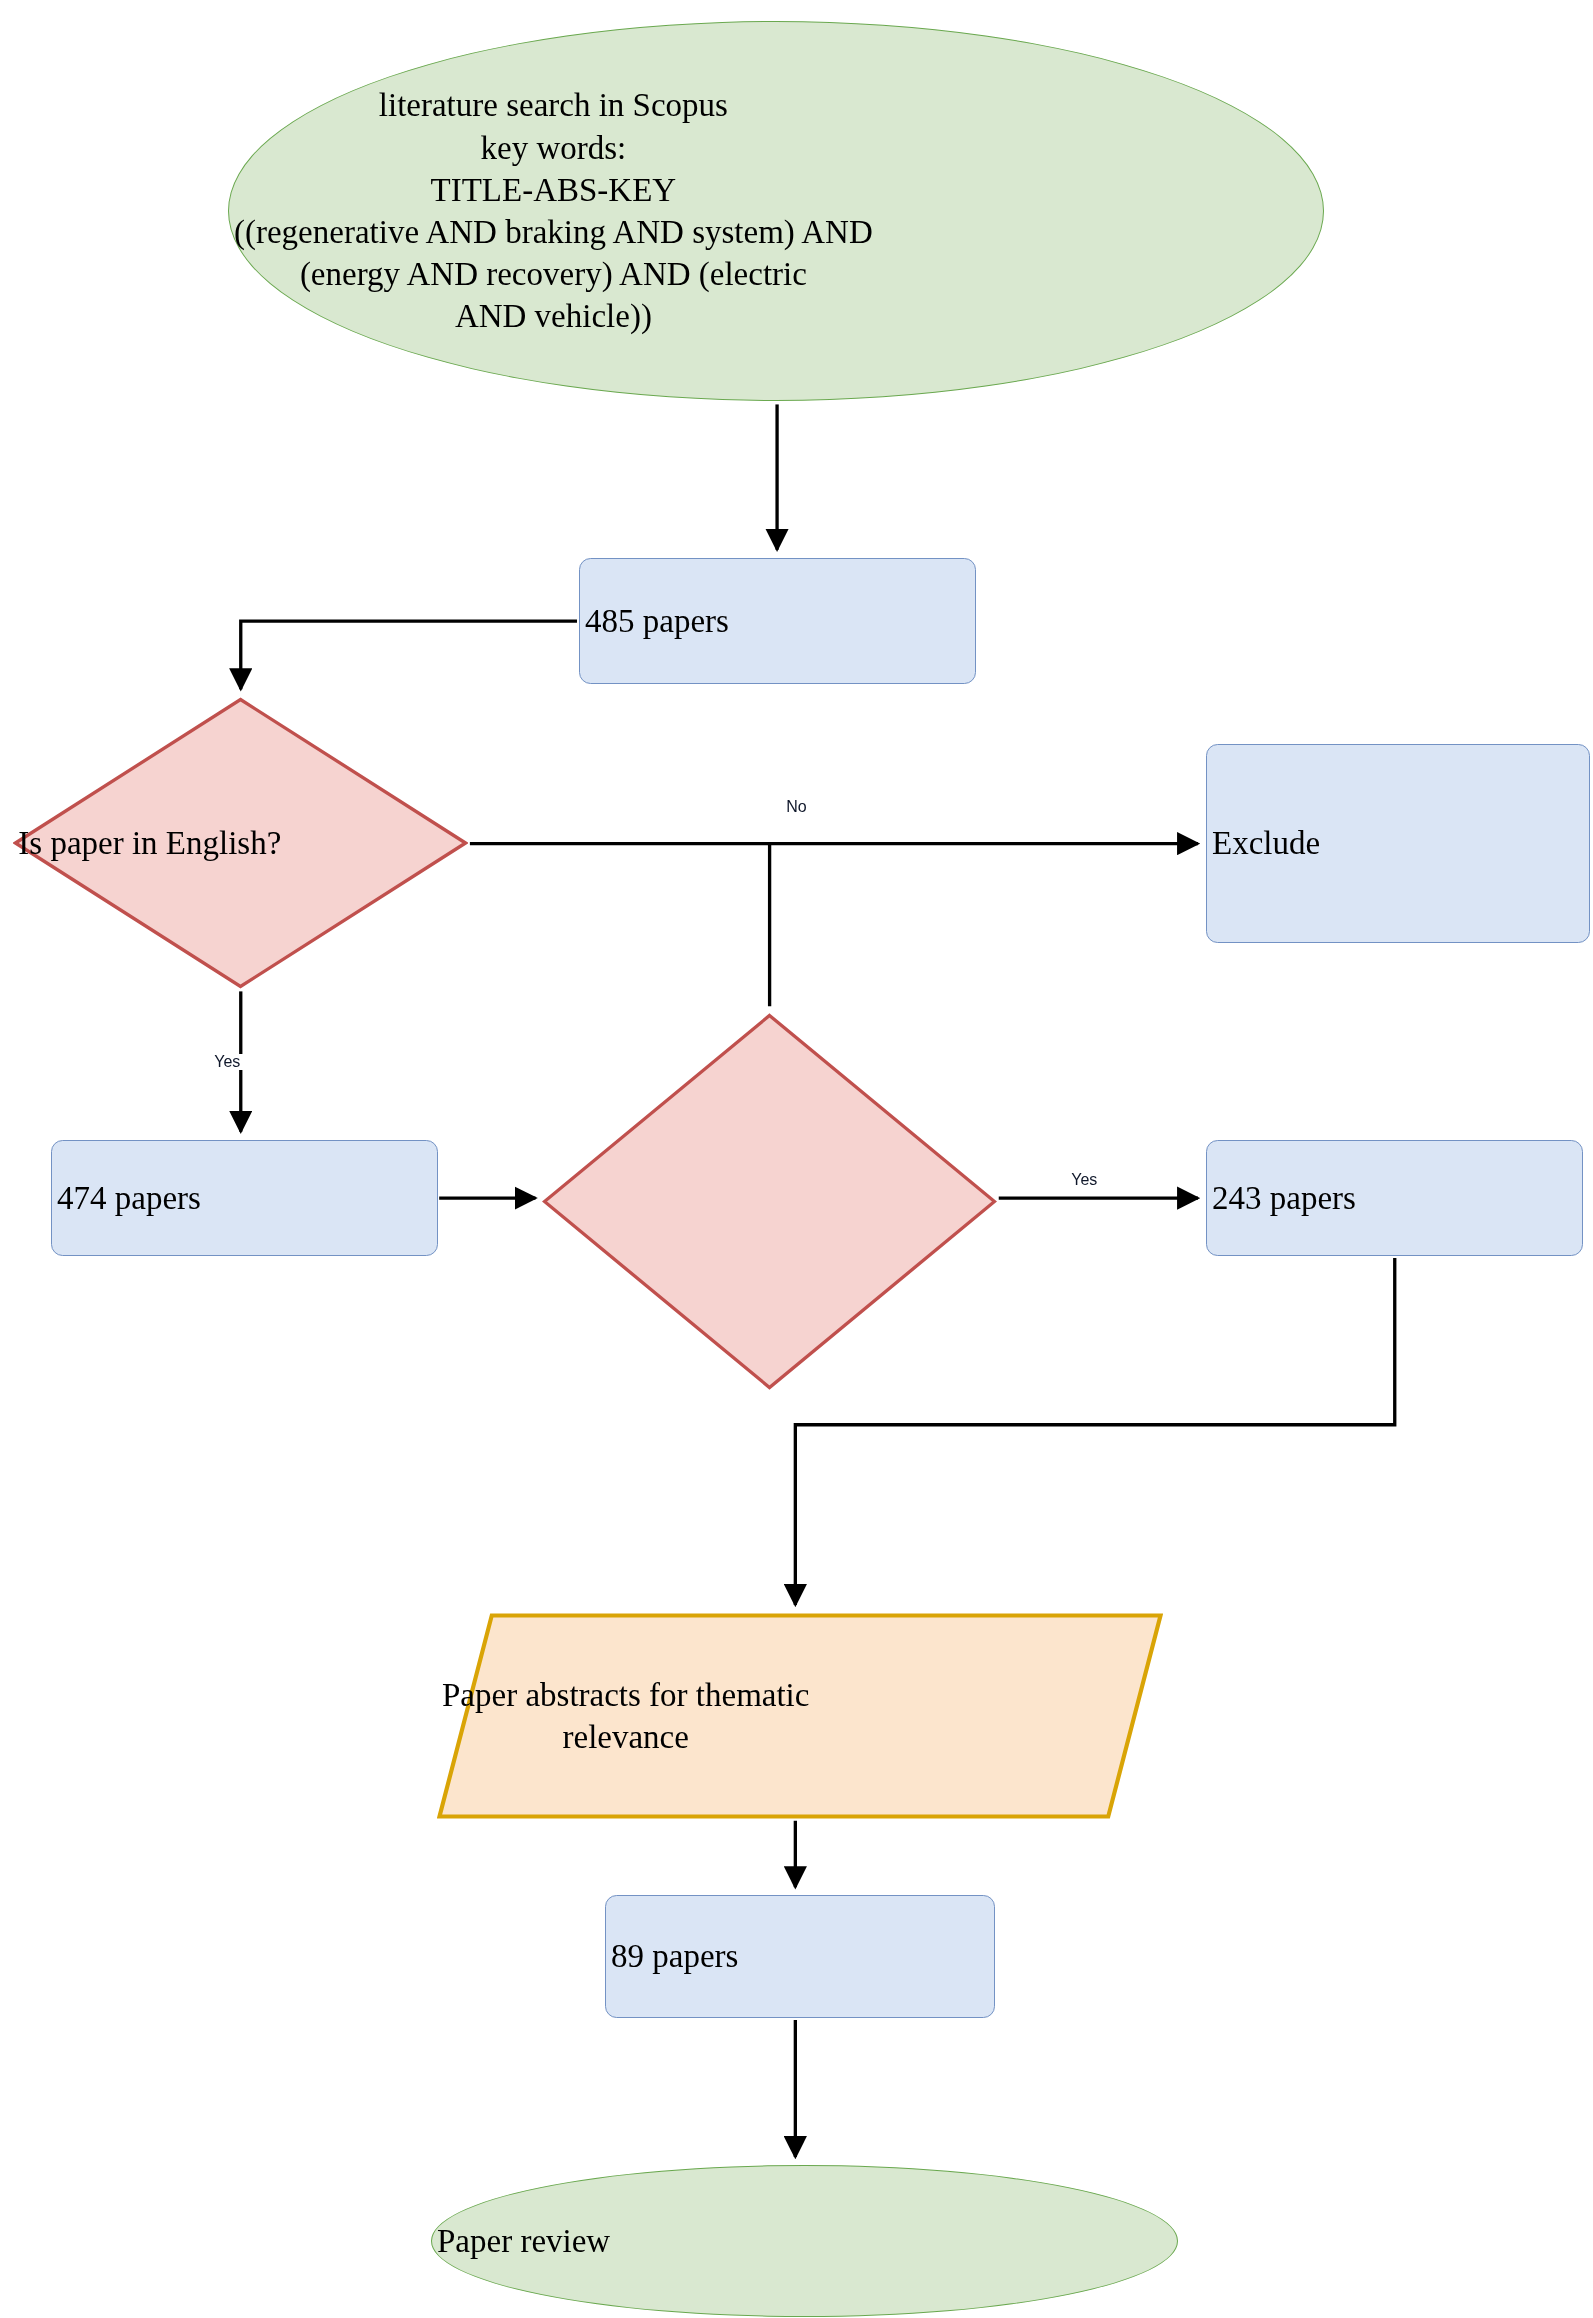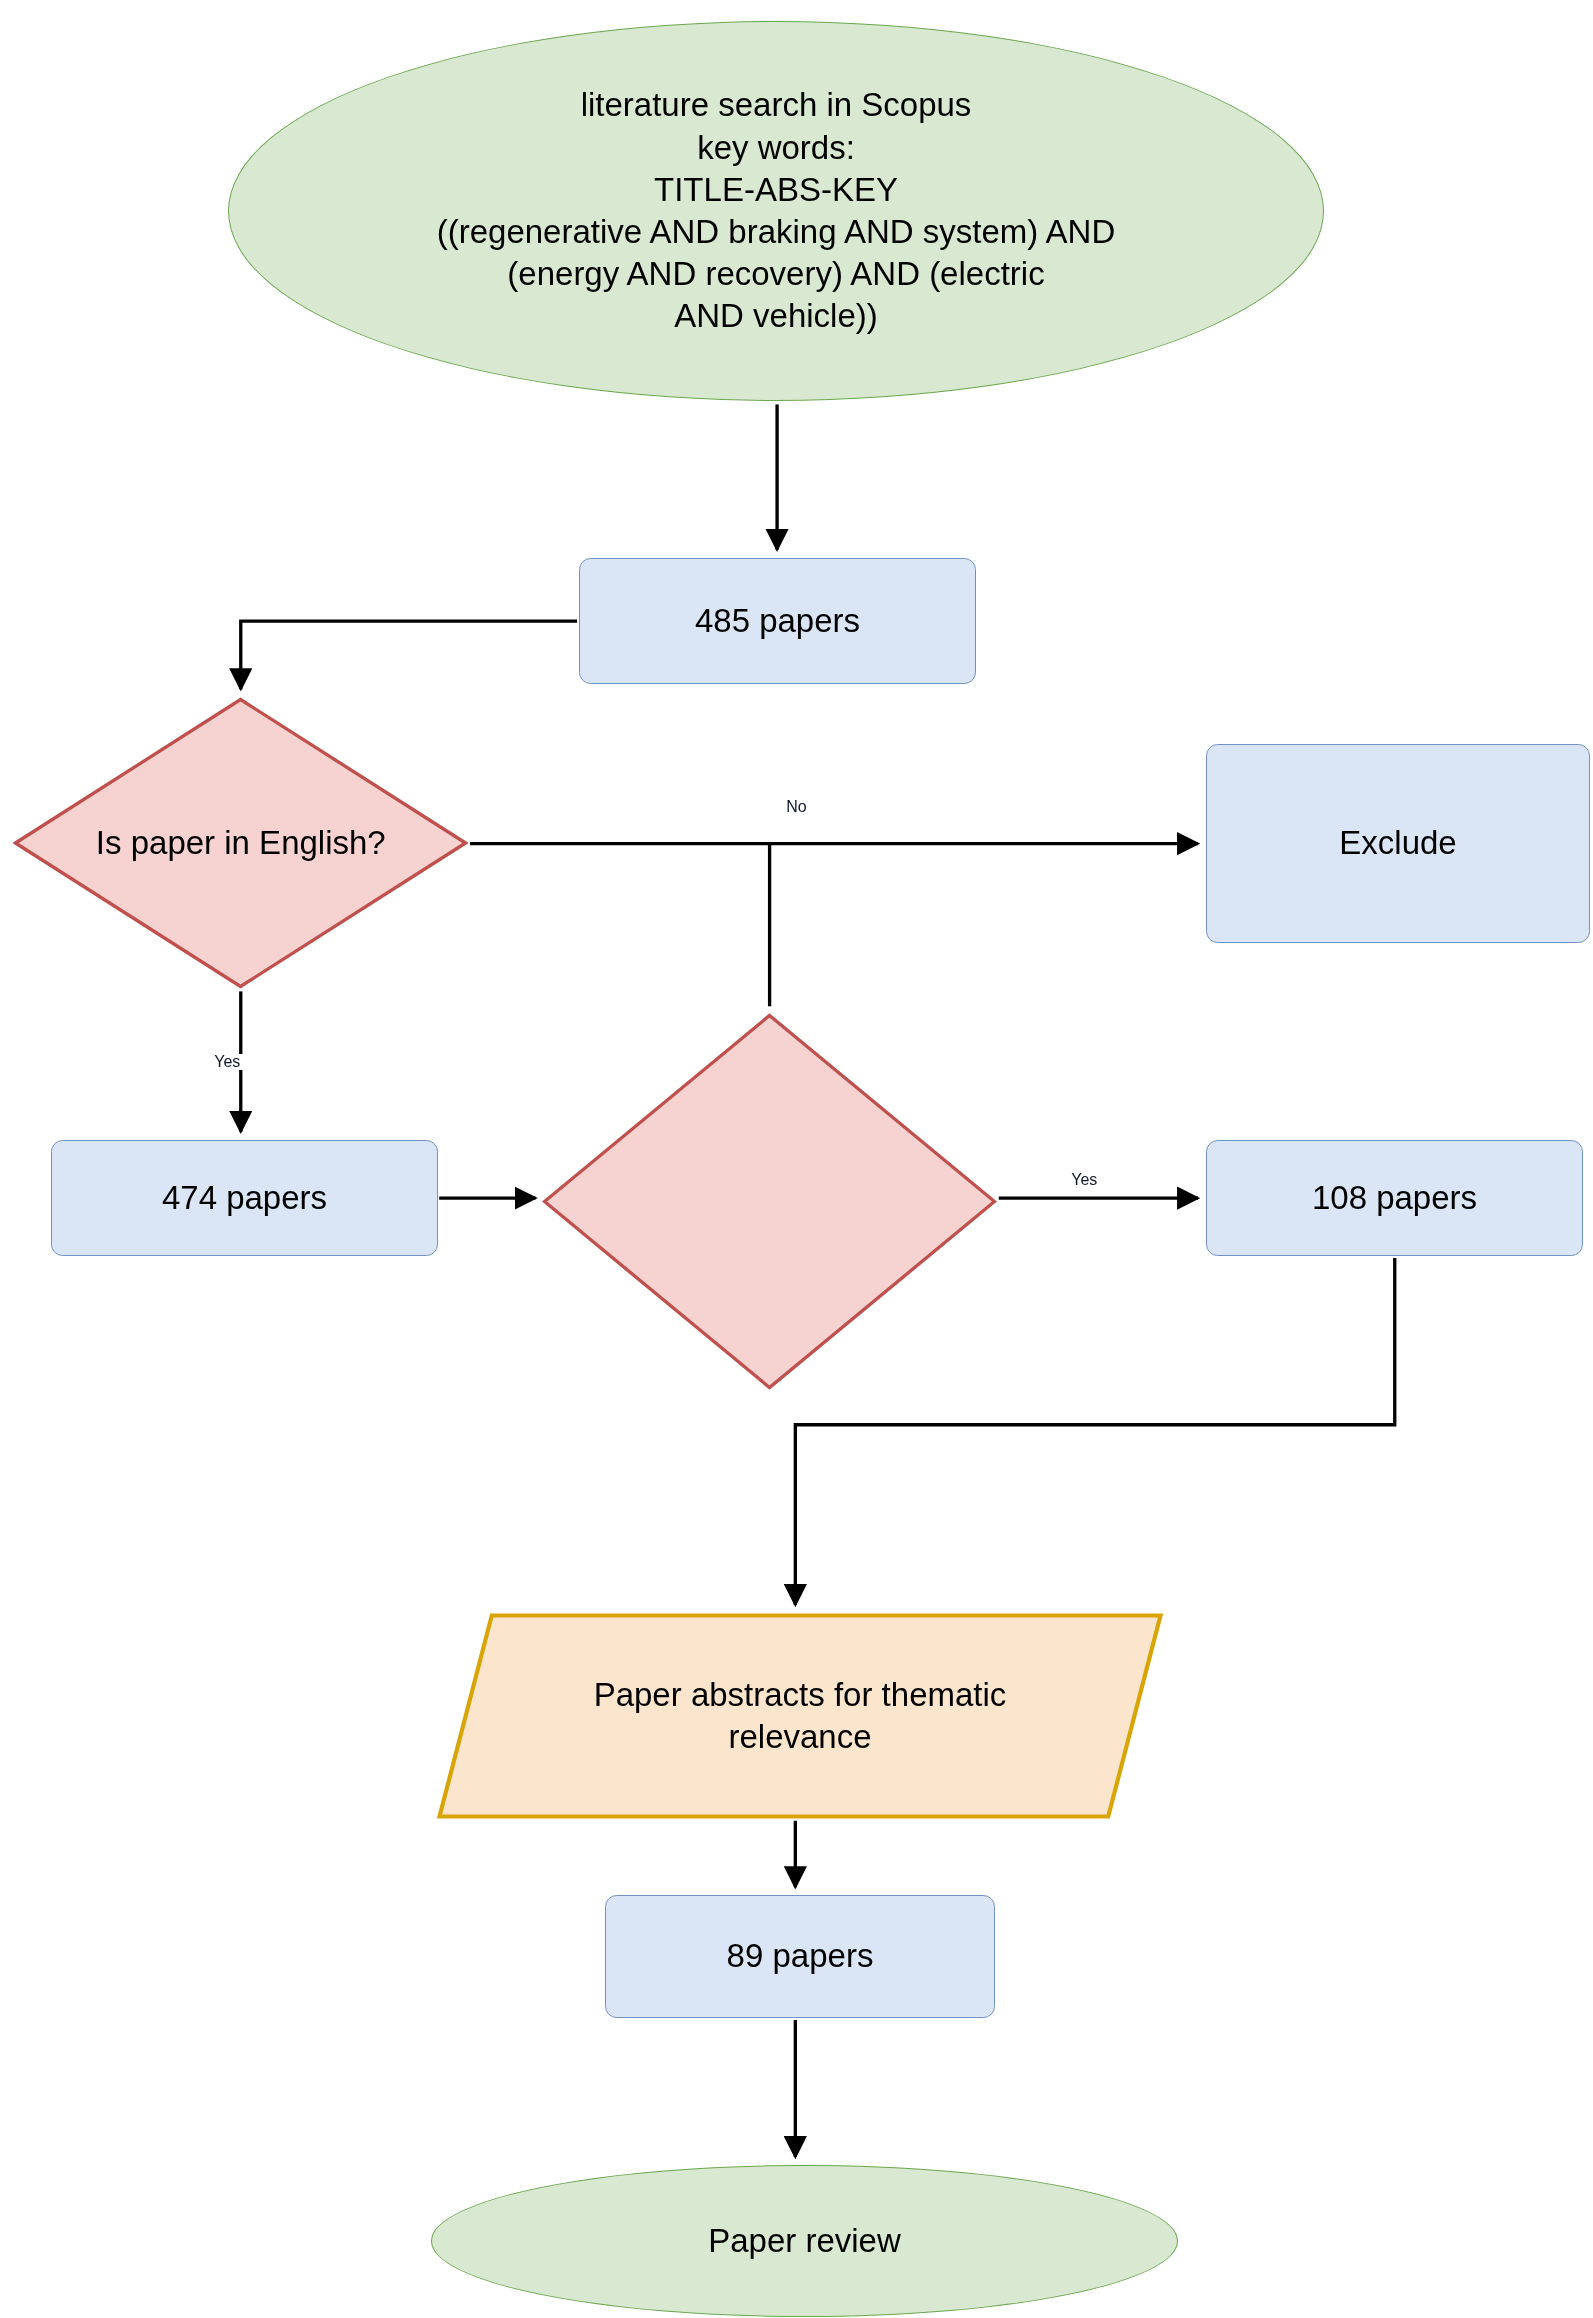--- a/index.html
+++ b/index.html
@@ -25,23 +25,24 @@
     top: 0;
     width: 1594px;
     height: 2319px;
     pointer-events: none;
   }
   .node {
     position: absolute;
     box-sizing: border-box;
     display: flex;
     align-items: center;
-    justify-content: center;
+    justify-content: flex-start;
     text-align: center;
     line-height: 1.28;
+    font-family: Liberation Serif, serif;
   }
   .node-label {
     position: relative;
     z-index: 3;
     white-space: pre-line;
     padding: 0 5px;
   }
 
   
   .terminator {
@@ -170,21 +171,21 @@
     <span class="node-label">474 papers</span>
   </div>
 
   <div class="node decision" id="node-dec-veh">
     <svg class="diamond-shape" viewBox="0 0 548 454" preserveAspectRatio="none" xmlns="http://www.w3.org/2000/svg">
       <polygon points="274,3 545,227 274,451 3,227" fill="#f6d3d0" stroke="#c0504d" stroke-width="4"></polygon>
     </svg>
   </div>
 
   <div class="node process" id="node-243">
-    <span class="node-label">108 papers</span>
+    <span class="node-label">243 papers</span>
   </div>
 
   <div class="node manual-op" id="node-review">
     <svg class="para-shape" viewBox="0 0 875 248" preserveAspectRatio="none" xmlns="http://www.w3.org/2000/svg">
       <polygon points="66,3 872,3 809,245 3,245" fill="#fce5cd" stroke="#d9a406" stroke-width="5"></polygon>
     </svg>
     <span class="node-label">Paper abstracts for thematic
 relevance</span>
   </div>
 

